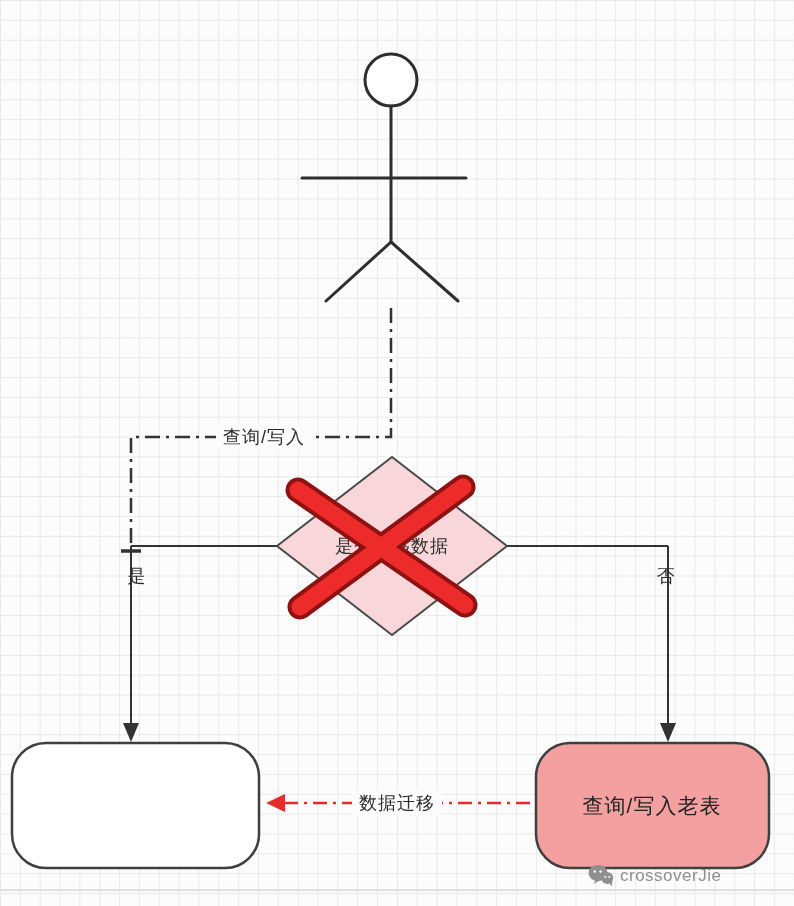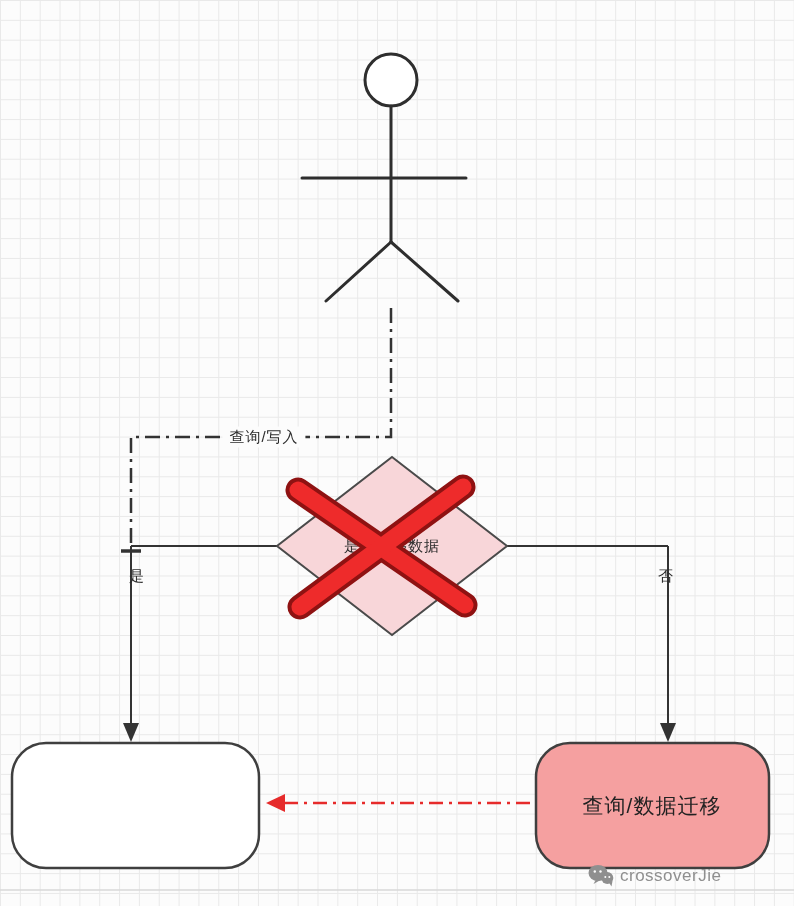--- a/index.html
+++ b/index.html
@@ -19,21 +19,21 @@
     position: absolute;
     left: 0; top: 0;
     width: 794px; height: 906px;
   }
   svg.layer.base { z-index: 1; }
   svg.layer.overlay { z-index: 3; pointer-events: none; }
   .lbl {
     position: absolute;
     z-index: 2;
     transform: translate(-50%, -50%);
-    font-size: 15px;
+    font-size: 18px;
     color: #2b2b2b;
     white-space: nowrap;
     letter-spacing: 1px;
   }
   .lbl.bg {
     background: #fcfcfc;
     padding: 1px 7px;
   }
   .node-label {
     font-size: 21px;
@@ -90,22 +90,23 @@
 
   <div class="lbl bg" style="left:264px; top:437px;">查询/写入</div>
 
   <div class="lbl" style="left:137px; top:576px;">是</div>
 
   <div class="lbl" style="left:666px; top:576px;">否</div>
 
   <div class="lbl" style="left:392px; top:546px;">是否迁移数据</div>
 
 
-  <div class="lbl node-label" style="left:652px; top:806px;">查询/数据迁移</div>
+  <div class="lbl node-label" style="left:652px; top:806px;">查询/写入老表</div>
 
+  <div class="lbl bg" style="left:397px; top:803px;">数据迁移</div>
 
   <div class="watermark" style="left:588px; top:864px;">
     <svg width="26" height="24" viewBox="0 0 26 24">
       <ellipse cx="10" cy="9" rx="9.5" ry="8" fill="#8f8f8f"></ellipse>
       <path d="M5.5 20 L8.5 14.5 L12.5 16 Z" fill="#8f8f8f"></path>
       <circle cx="6.8" cy="7.5" r="1.2" fill="#fcfcfc"></circle>
       <circle cx="12.5" cy="7.5" r="1.2" fill="#fcfcfc"></circle>
       <circle cx="19.3" cy="14" r="6" fill="#8f8f8f"></circle>
       <path d="M23.5 22.5 L21 18.5 L24.5 17 Z" fill="#8f8f8f"></path>
       <circle cx="17.3" cy="13" r="1" fill="#fcfcfc"></circle>

